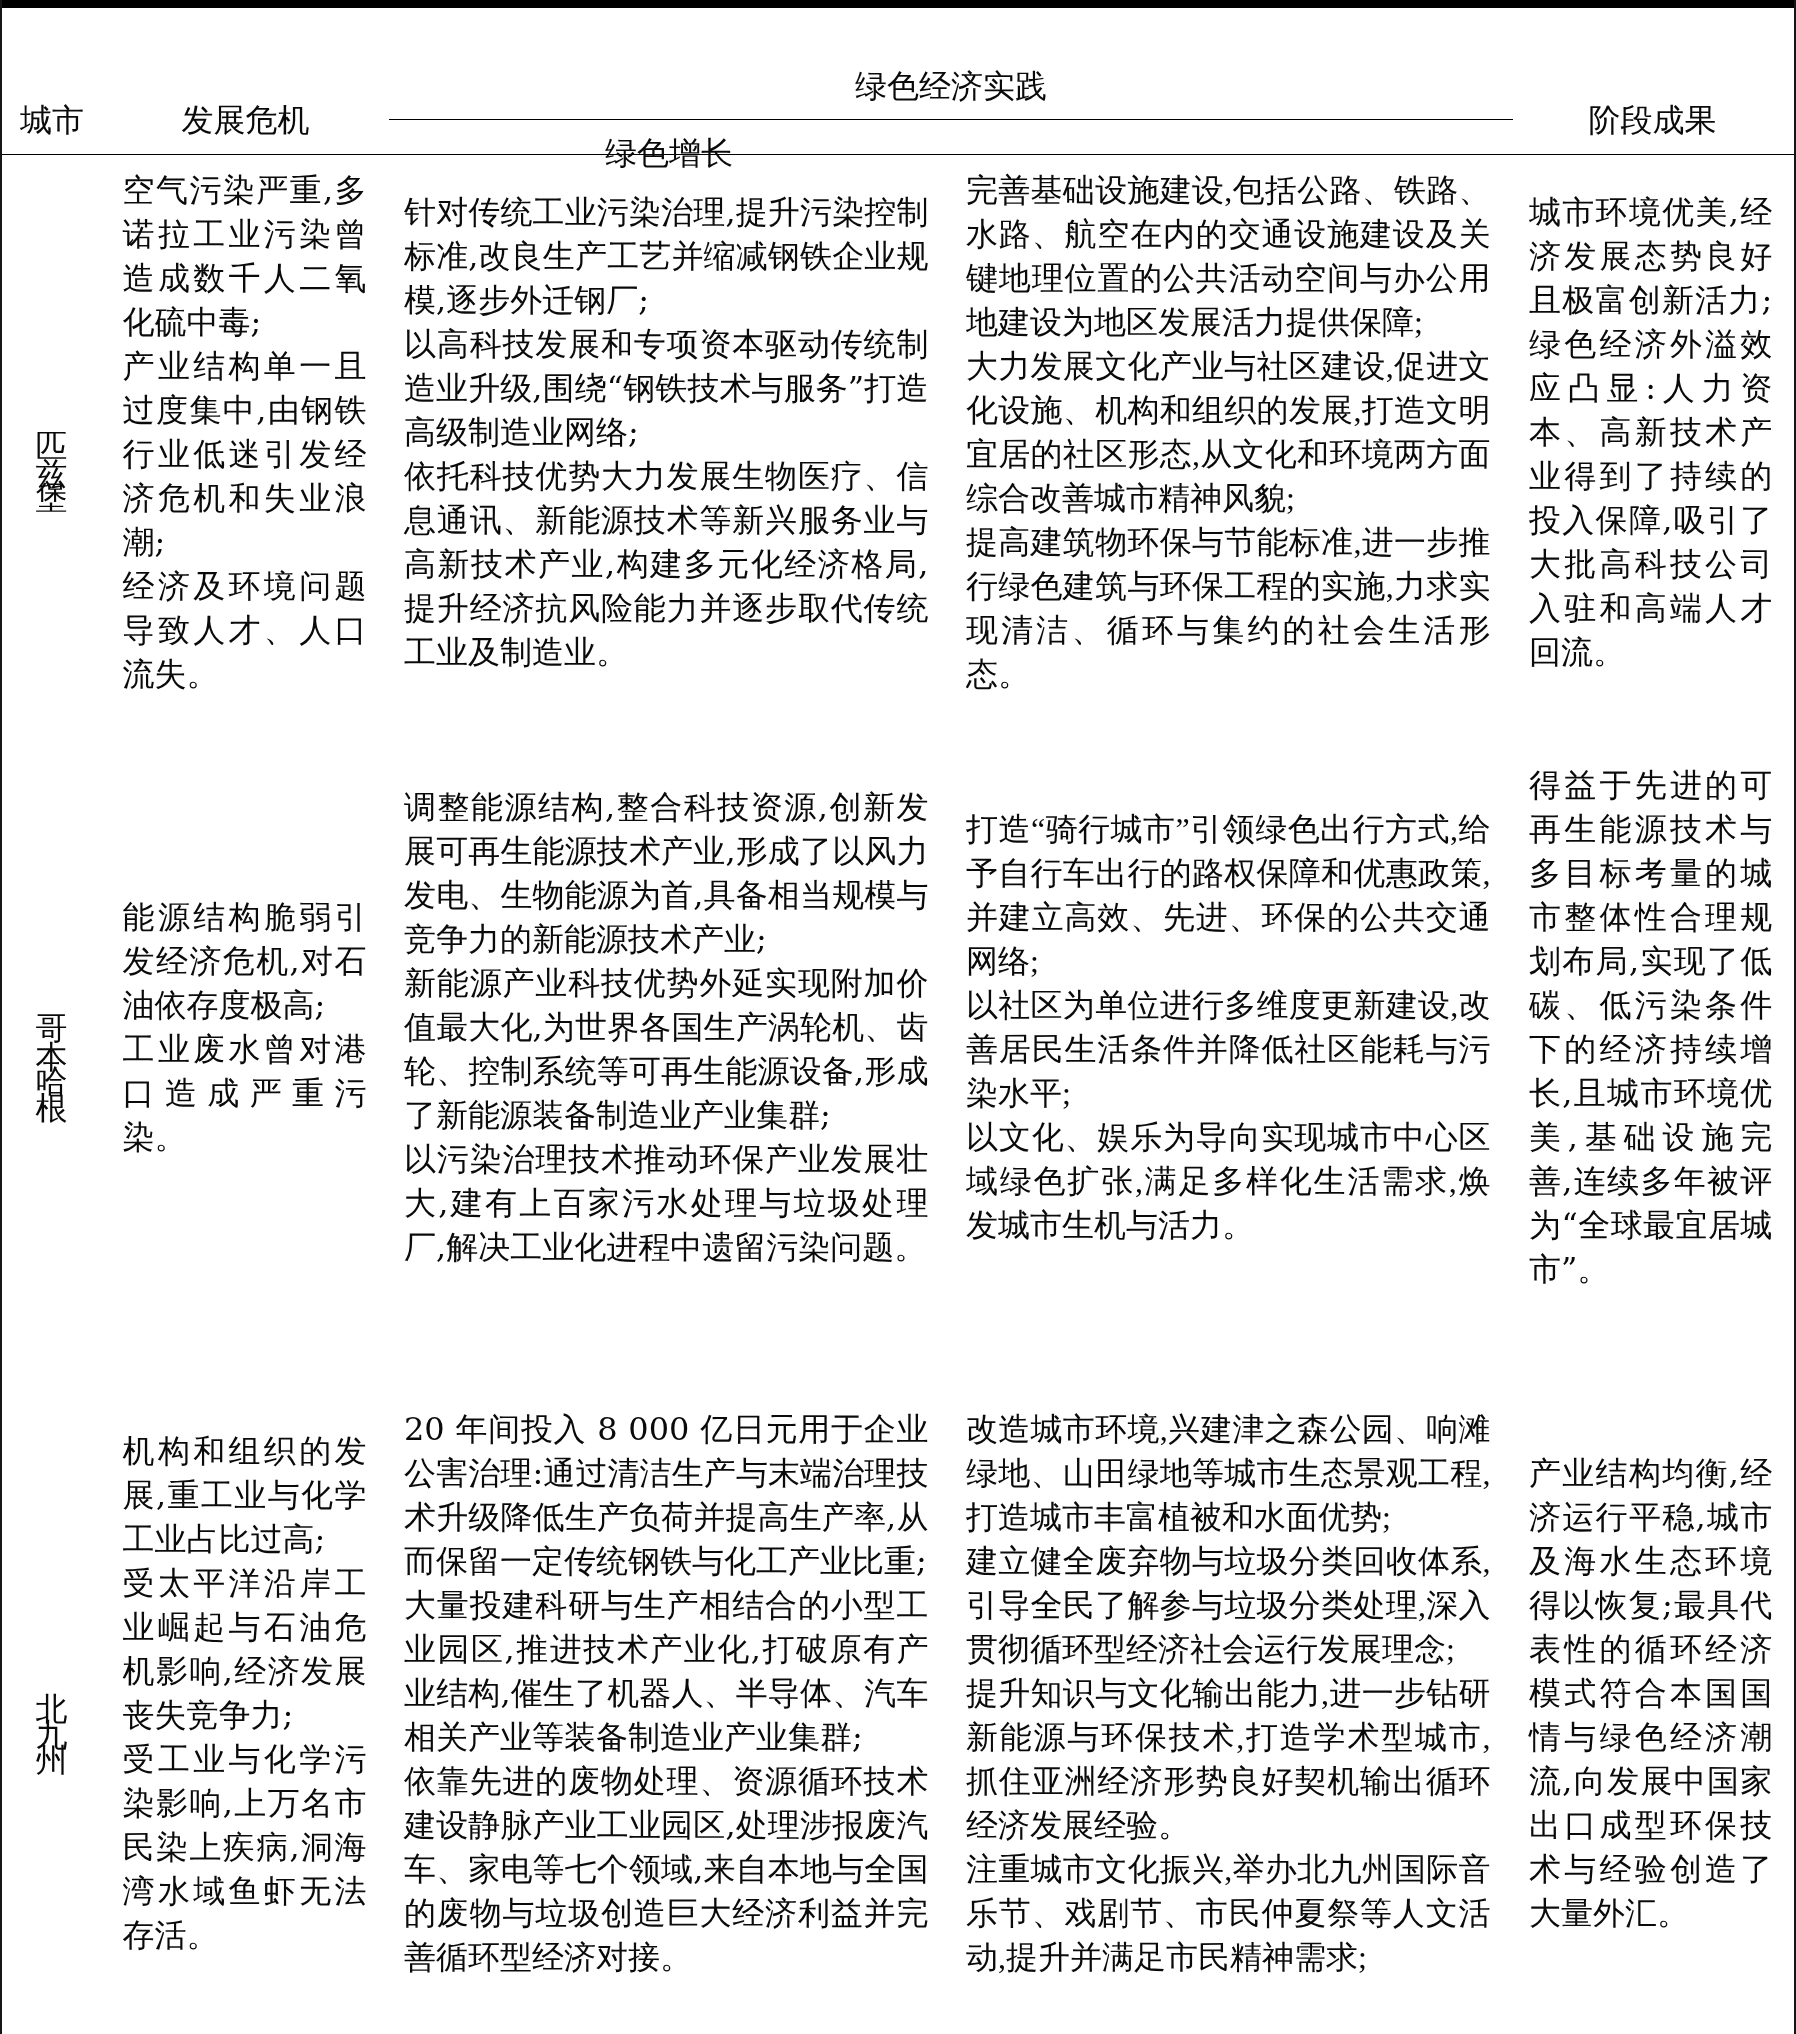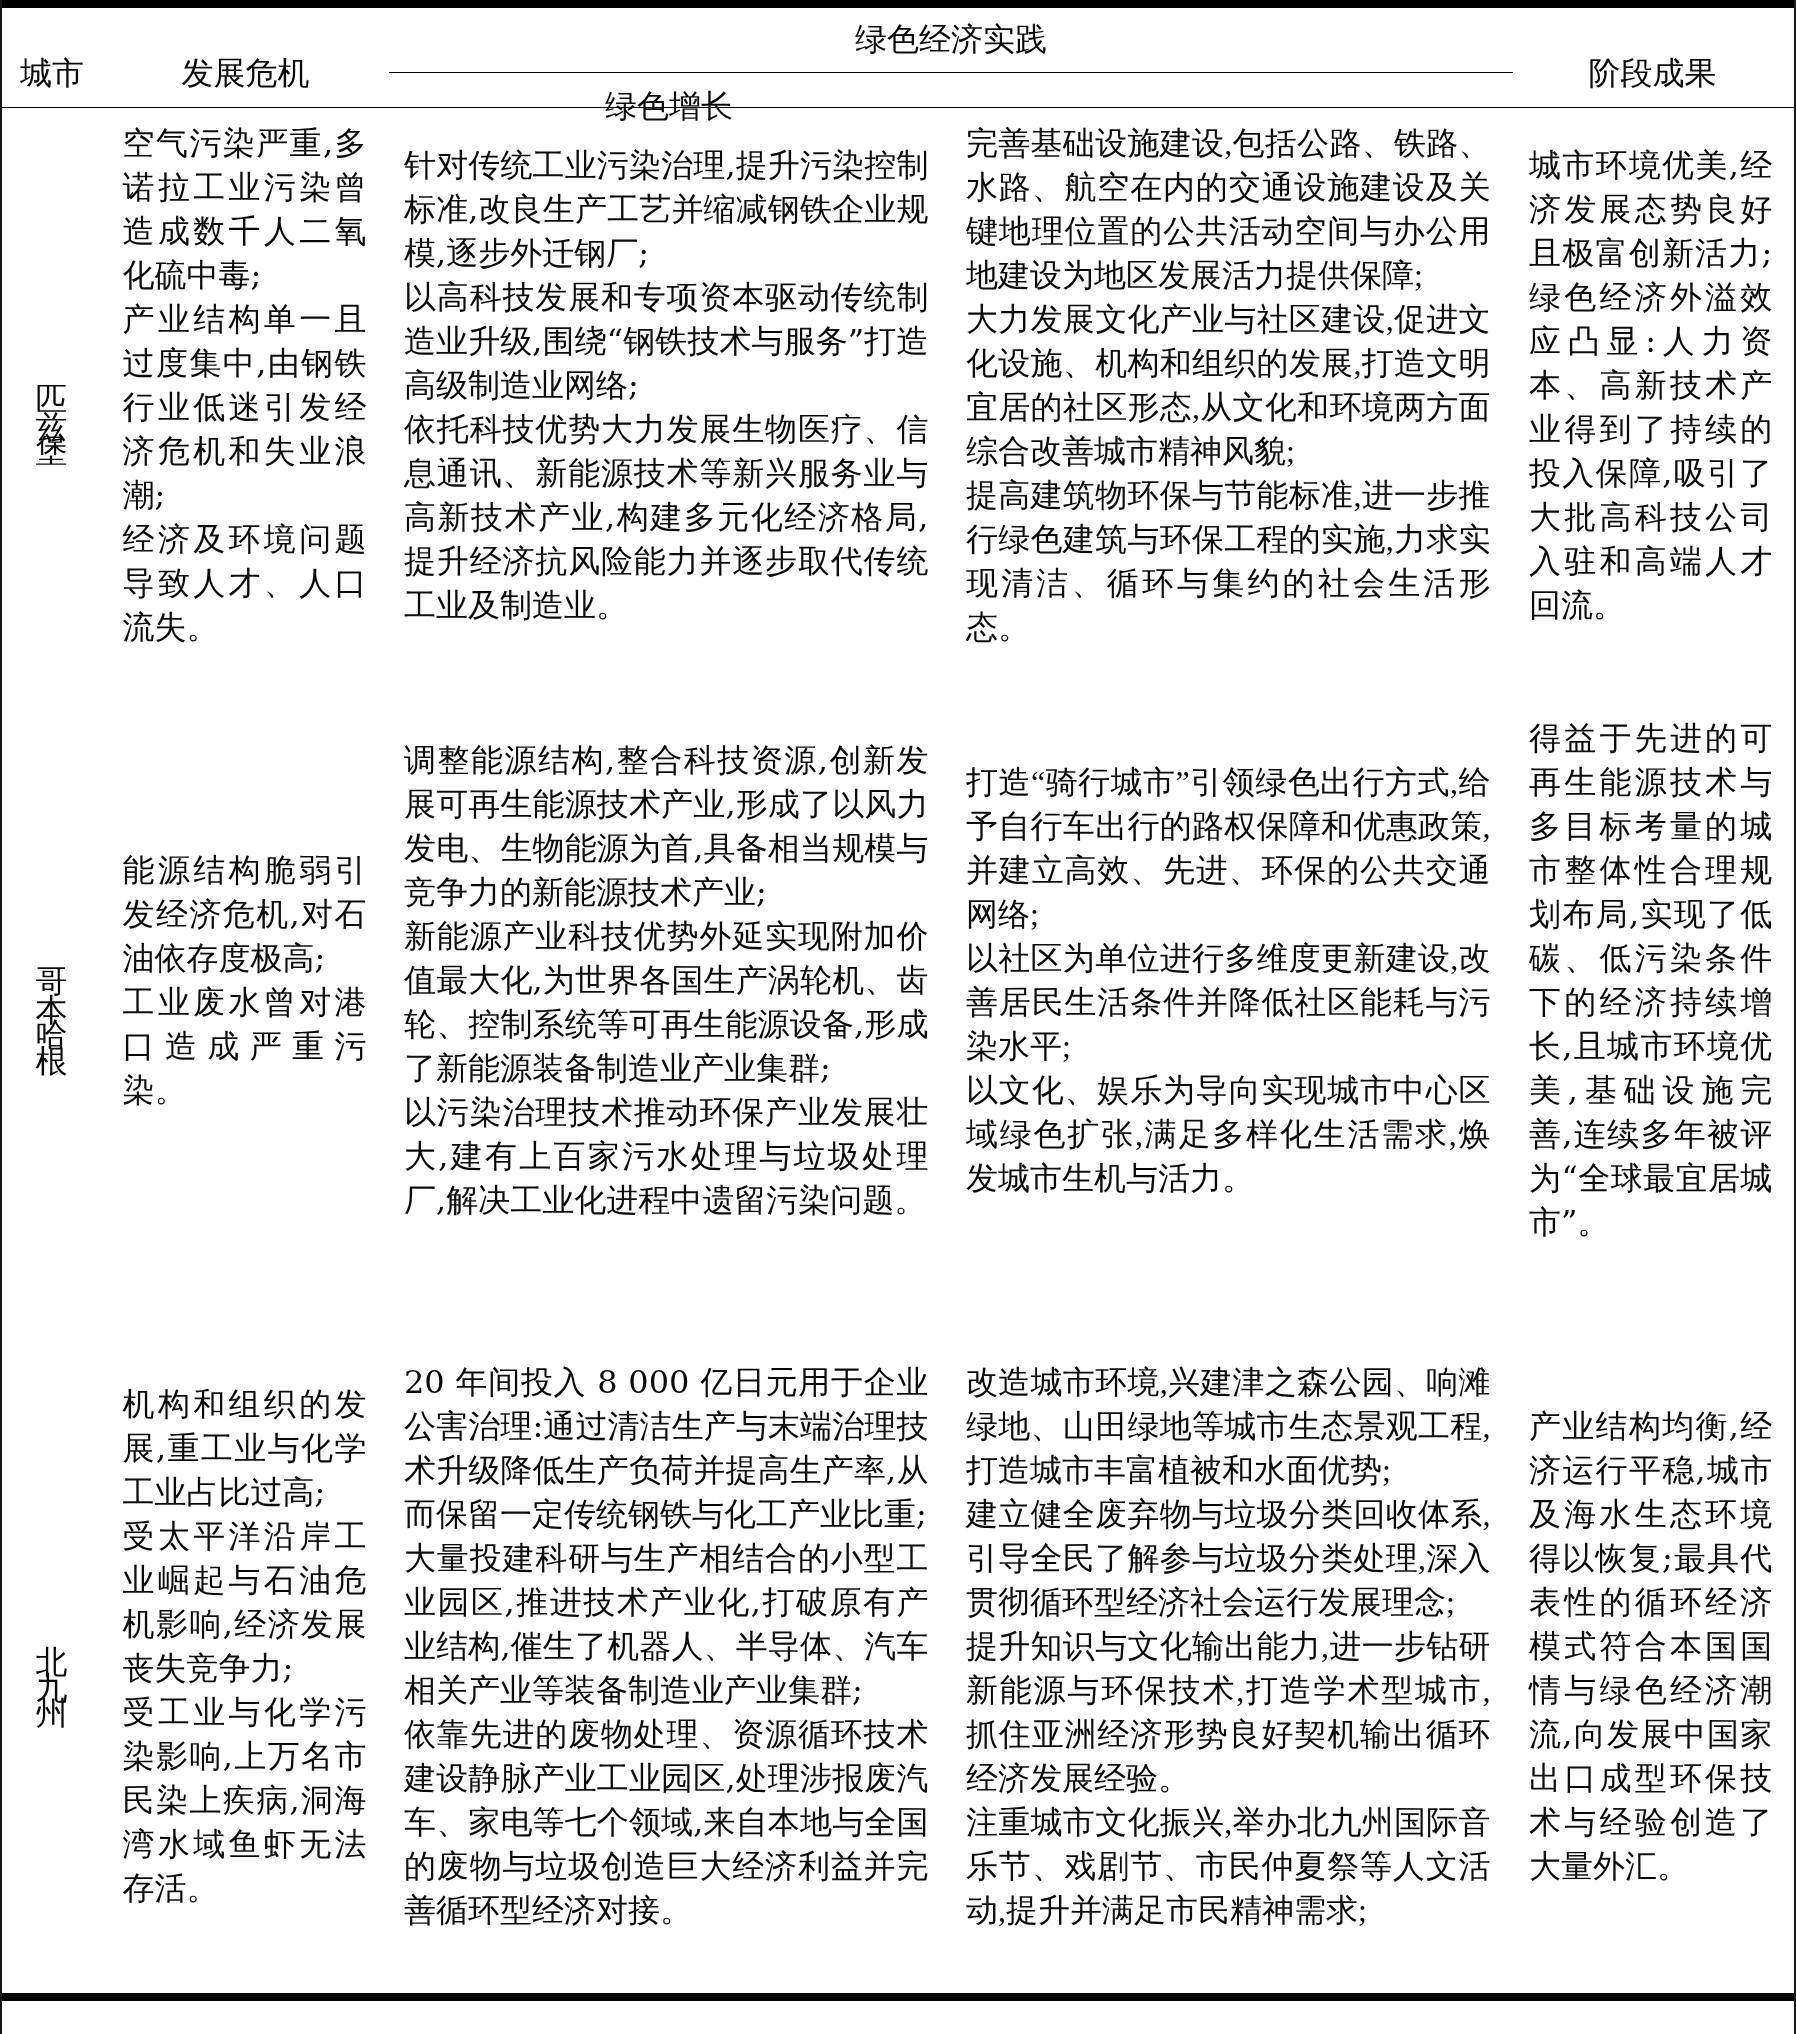--- a/index.html
+++ b/index.html
@@ -18,20 +18,21 @@
   }
   .rule-top    { height: 7.5px; background: #000; }
   .rule-bottom { height: 7.5px; background: #000; }
   .hrule       { height: 1.9px; background: #000; }
 
   
   .thead {
     display: grid;
     grid-template-columns: 100px 287px 1124px 279px;
     height: 99px;
+    margin-top: 47px;
   }
   .hc { display: flex; align-items: center; justify-content: center; }
   .practice { display: block; }
   .practice-top {
     height: 64px;
     display: flex; align-items: center; justify-content: center;
   }
   .practice-divider { height: 1.9px; background: #000; }
   .practice-sub {
     display: grid;

